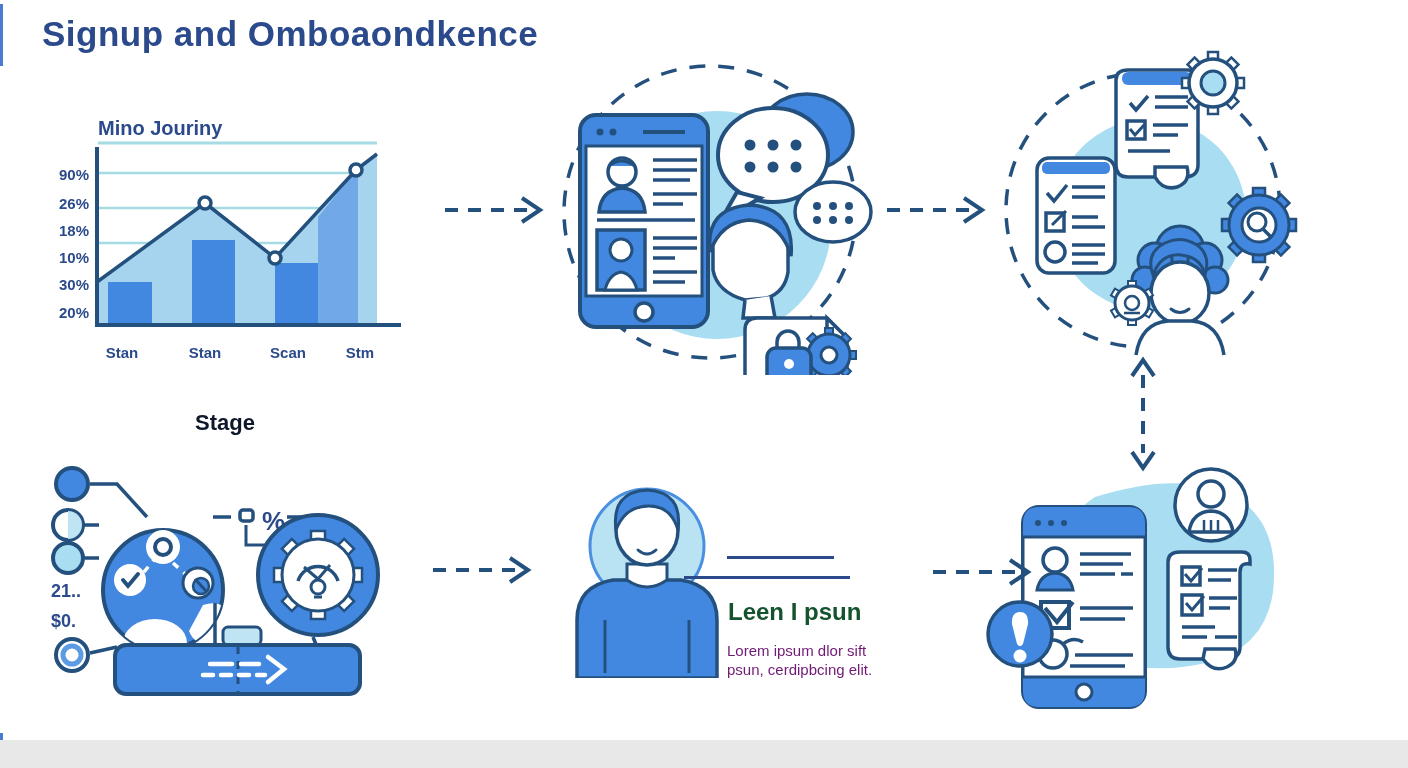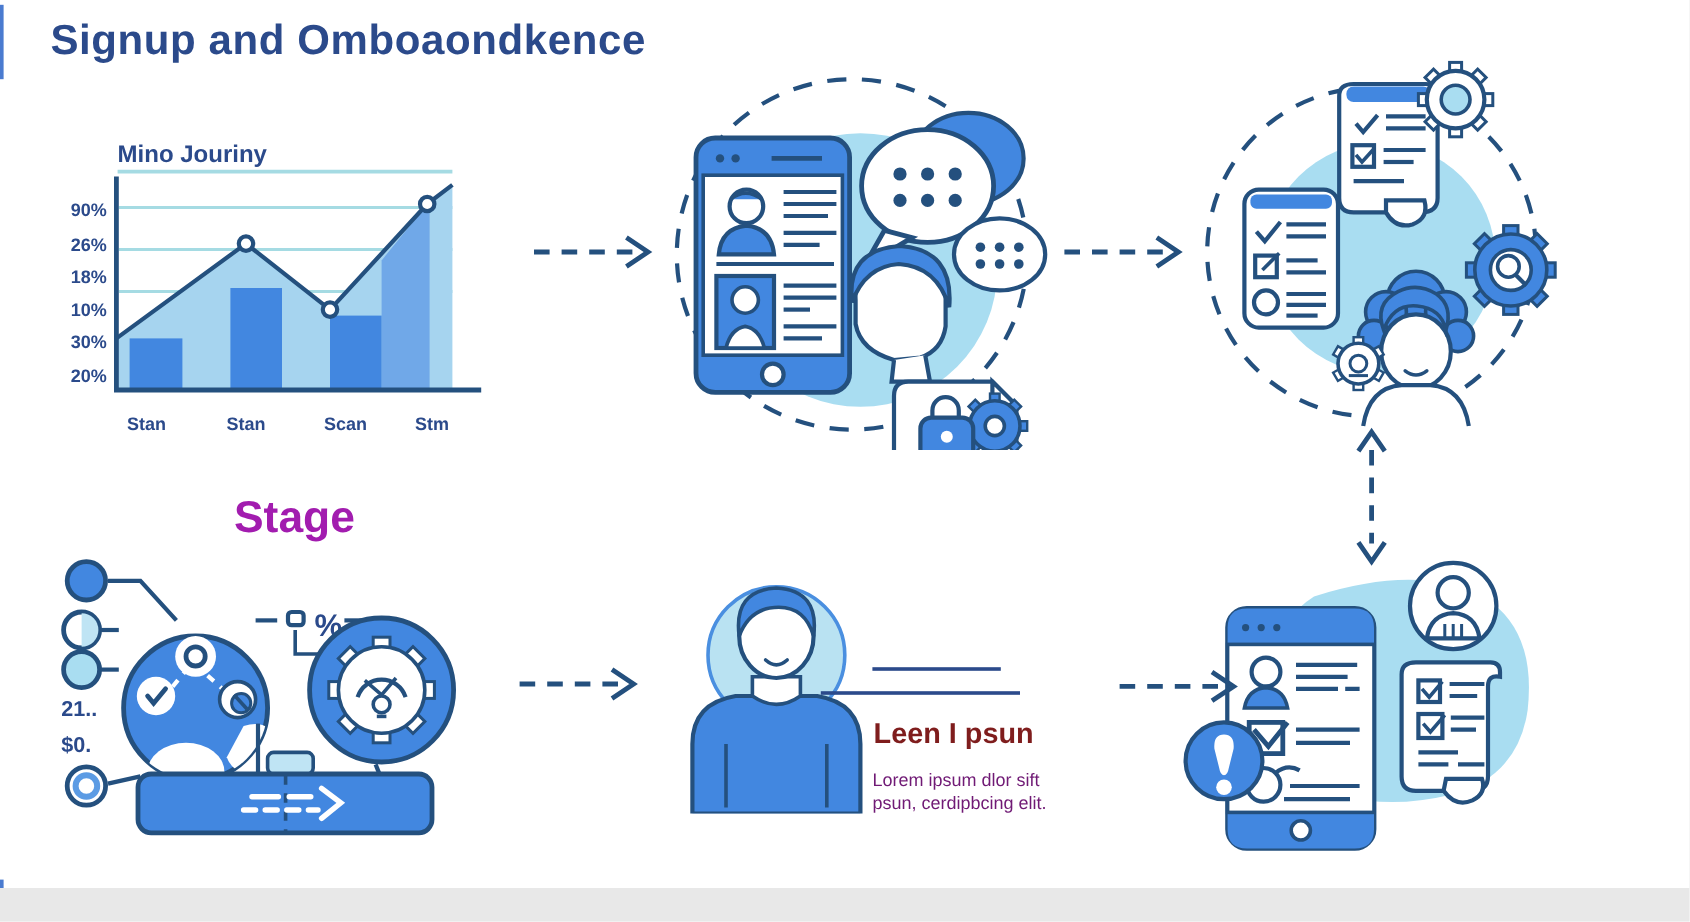--- a/index.html
+++ b/index.html
@@ -9,30 +9,30 @@
     background:#ffffff; overflow:hidden;
   }
   .abs { position:absolute; }
   #page-title {
     left:42px; top:14px;
     font-size:35px; font-weight:bold; color:#2b4a8b;
     letter-spacing:0.5px;
   }
   #stage-heading {
     left:195px; top:410px;
-    font-size:37px; font-weight:bold; color:#a21caf;
+    font-size:22px; font-weight:bold; color:#0f172a;
   }
   .persona-heading {
     left:727px; top:492px;
     font-size:21px; font-weight:bold; color:#2b4a8b; line-height:27px;
   }
   .rule { position:absolute; background:#2b4a8b; height:3px; }
   #persona-subheading {
     left:728px; top:598px;
-    font-size:24px; font-weight:bold; color:#7f1d1d;
+    font-size:24px; font-weight:bold; color:#14532d;
   }
   .persona-body {
     left:727px; top:612px;
     font-size:15px; color:#701a75; line-height:19px;margin-top:29px;
   }
   .edge-mark { background:#4a7bd0; width:3px; }
   svg text { font-family:"Liberation Sans", sans-serif; }
 </style>
 </head>
 <body>

